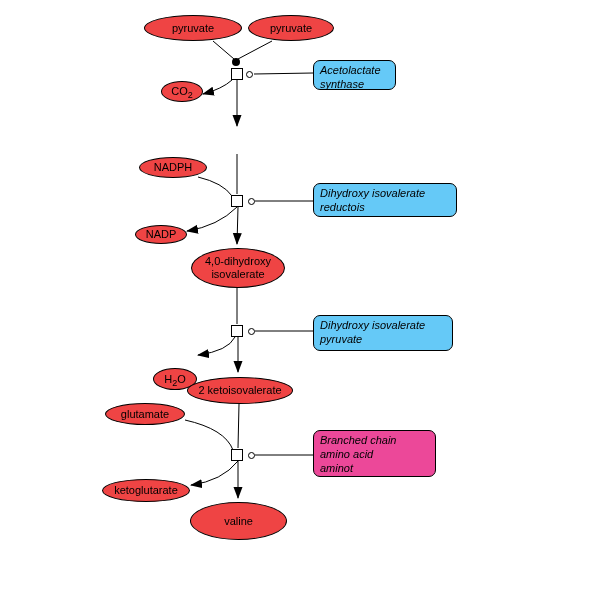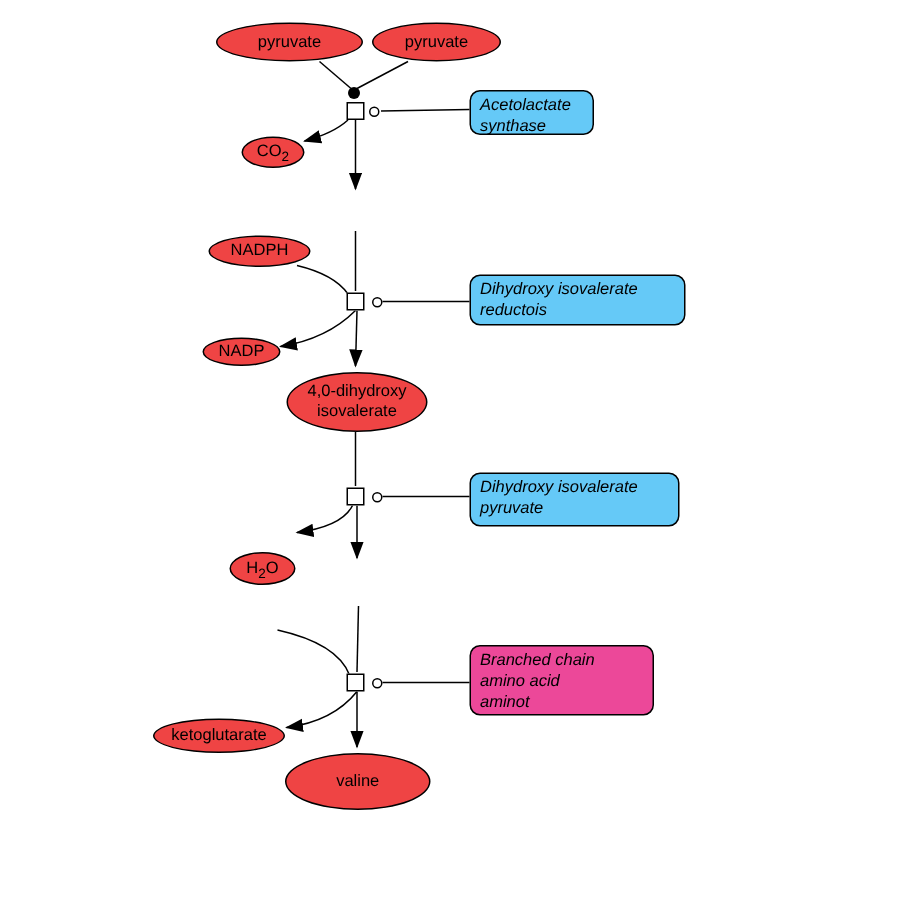--- a/index.html
+++ b/index.html
@@ -68,42 +68,48 @@
     </g>
   </svg>
 
   <div class="ellipse" style="left:144px;top:15px;width:98px;height:26px">
     <span>pyruvate</span>
   </div>
   <div class="ellipse" style="left:248px;top:15px;width:86px;height:26px">
     <span>pyruvate</span>
   </div>
 
-  <div class="ellipse" style="left:161px;top:91px;width:42px;height:21px">
+  <div class="ellipse" style="left:161px;top:81px;width:42px;height:21px">
     <span><span>CO</span><sub>2</sub></span>
   </div>
 
 
   <div class="ellipse" style="left:139px;top:157px;width:68px;height:21px">
     <span>NADPH</span>
   </div>
   <div class="ellipse" style="left:135px;top:225px;width:52px;height:19px">
     <span>NADP</span>
   </div>
 
   <div class="ellipse" style="left:191px;top:248px;width:94px;height:40px">
     <span>4,0-dihydroxy</span>
     <span>isovalerate</span>
   </div>
 
   <div class="ellipse" style="left:153px;top:368px;width:44px;height:22px">
     <span><span>H</span><sub>2</sub><span>O</span></span>
   </div>
 
+  <div class="ellipse" style="left:187px;top:377px;width:106px;height:27px">
+    <span>2 ketoisovalerate</span>
+  </div>
 
+  <div class="ellipse" style="left:105px;top:403px;width:80px;height:22px">
+    <span>glutamate</span>
+  </div>
   <div class="ellipse" style="left:102px;top:479px;width:88px;height:23px">
     <span>ketoglutarate</span>
   </div>
 
   <div class="ellipse" style="left:190px;top:502px;width:97px;height:38px">
     <span>valine</span>
   </div>
 
   <div class="src-dot" style="left:232px;top:58px"></div>
   <div class="rxn-square" style="left:231px;top:68px"></div>

